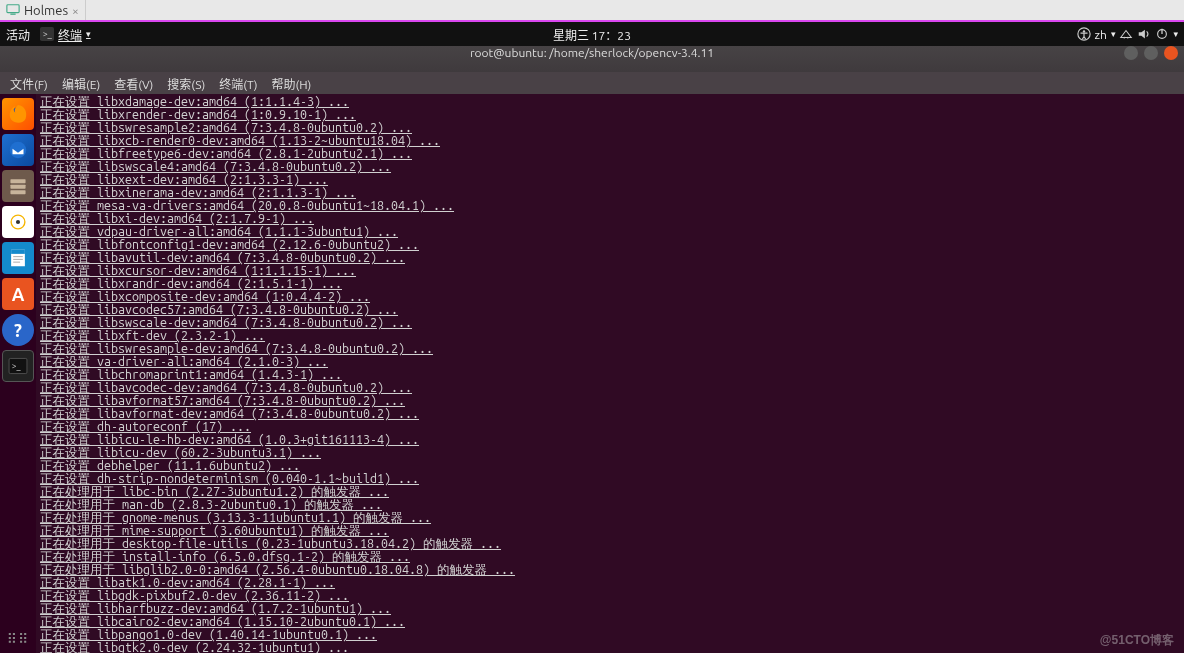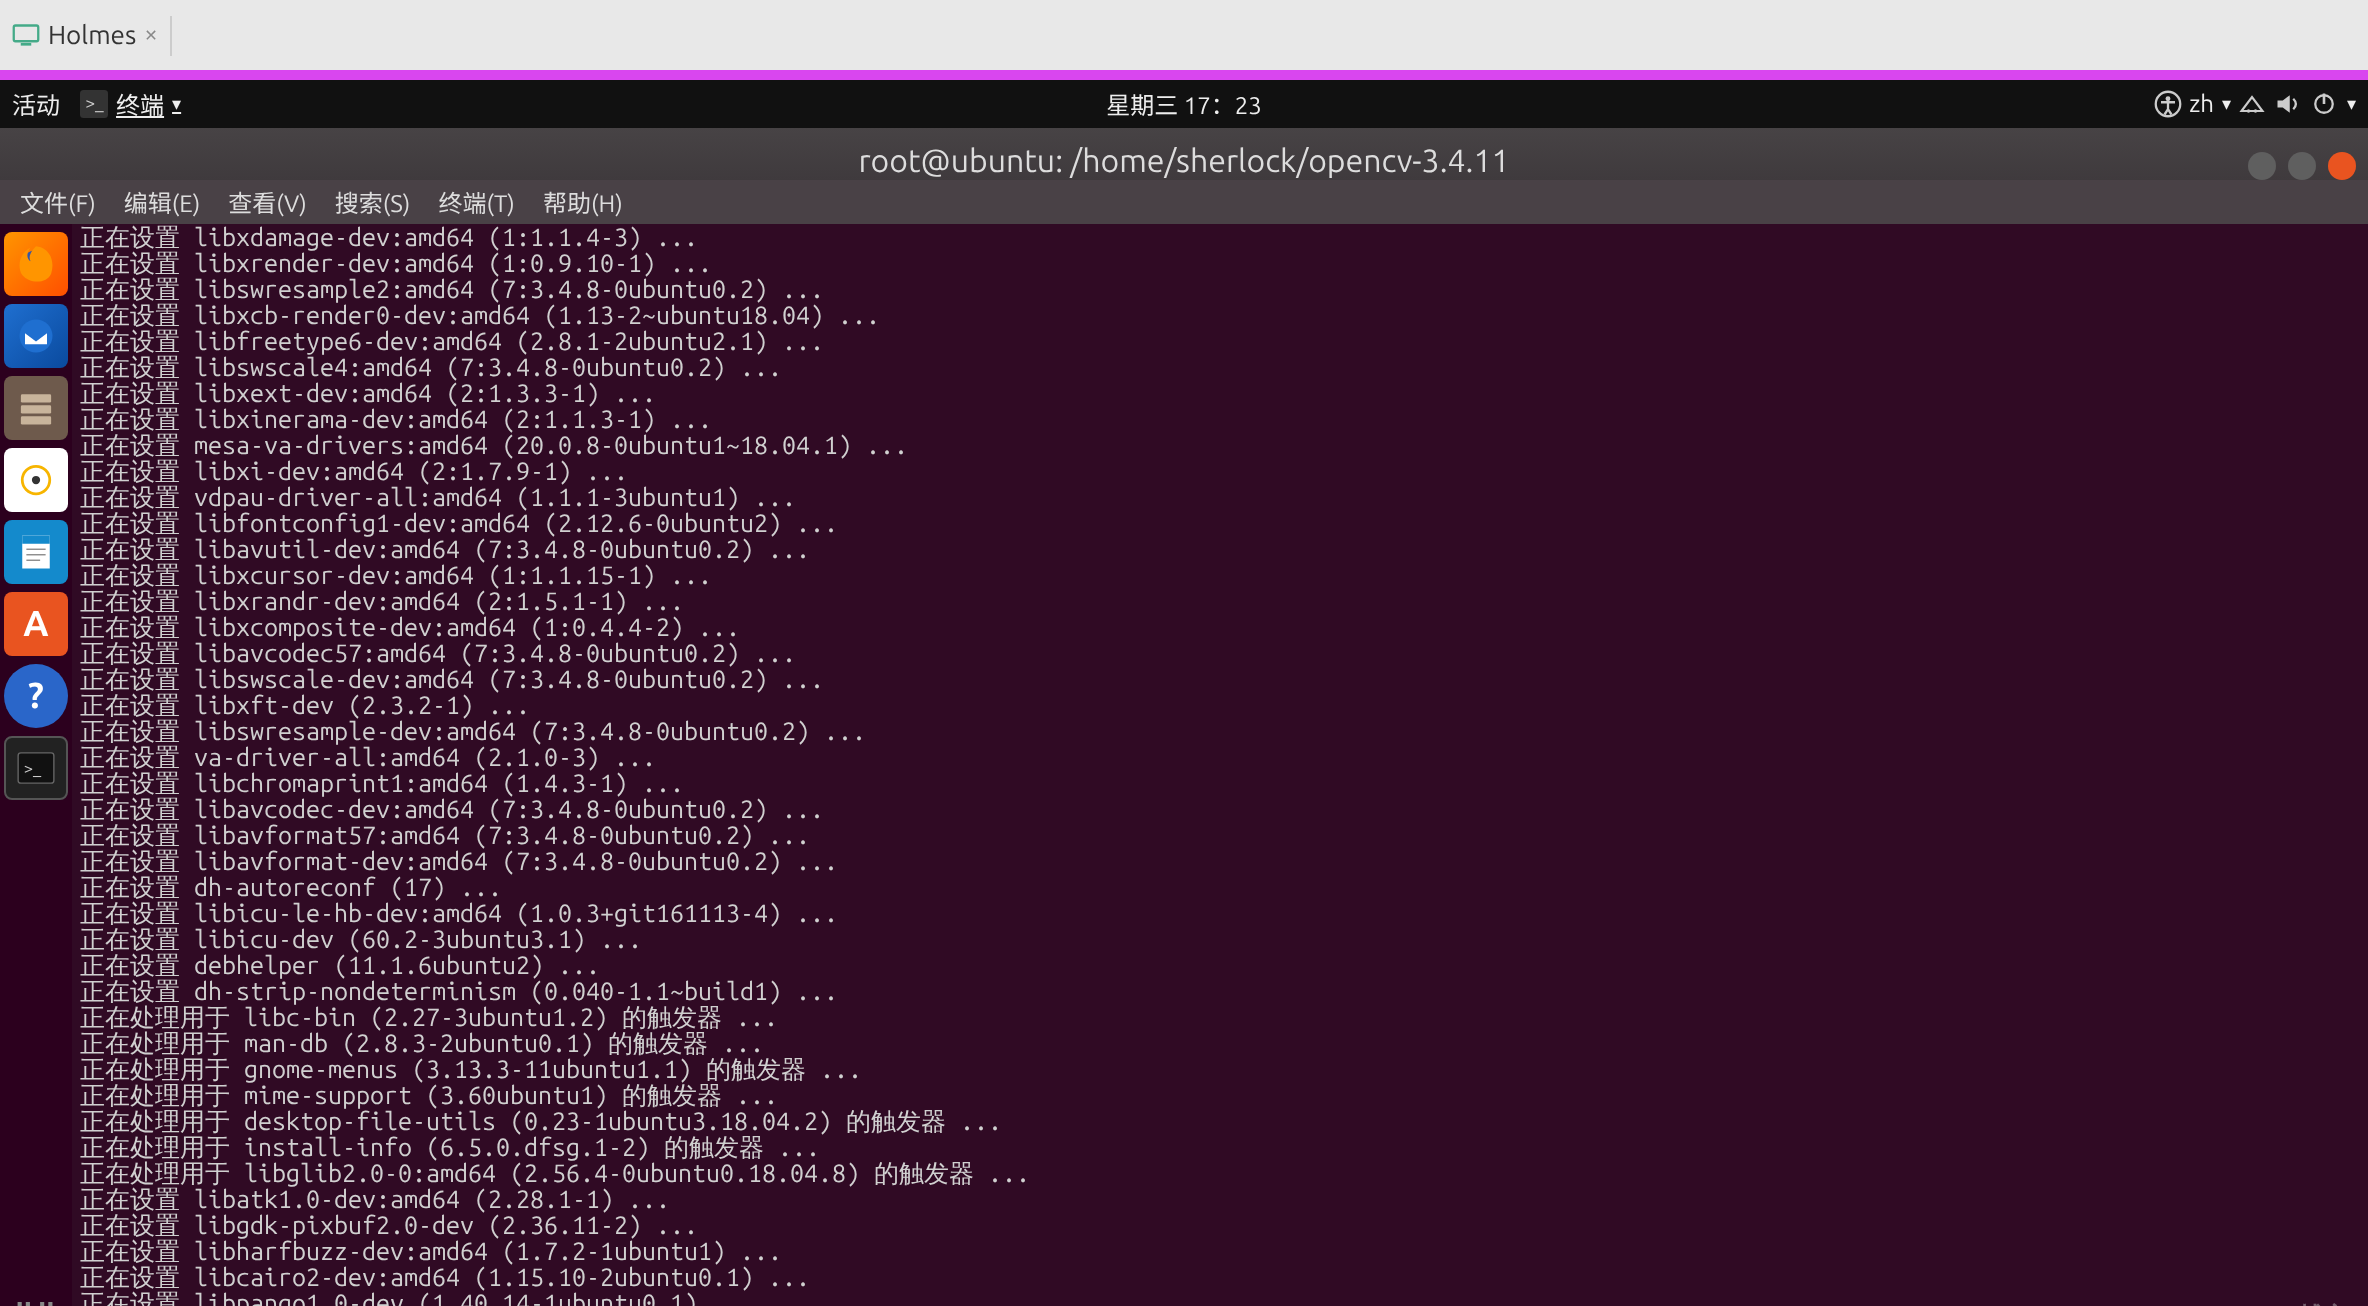--- a/index.html
+++ b/index.html
@@ -1,36 +1,36 @@
 <!DOCTYPE html>
 <html><head>
 <meta charset="utf-8">
 <style>
   * { margin:0; padding:0; box-sizing:border-box; }
   body { font-family: "Ubuntu", "Noto Sans CJK SC", sans-serif; font-size:13px; background:#1b1b1b; color:#fff; width:1184px; height:653px; overflow:hidden; }
   
   
-  .host-tab-bar { height:40px; background:#e8e8e8; display:flex; align-items:center; border-bottom:5px solid #d946ef; }
+  .host-tab-bar { height:22px; background:#e8e8e8; display:flex; align-items:center; border-bottom:2px solid #d946ef; }
   .host-tab { height:20px; display:flex; align-items:center; gap:4px; padding:0 6px; border-right:1px solid #ccc; color:#333; }
   .host-tab .icon { width:14px; height:14px; display:flex; align-items:center; justify-content:center; }
   .host-tab-close { color:#888; font-size:12px; cursor:pointer; }
   
   
   .top-panel { height:24px; background:#111; color:#eee; display:flex; align-items:center; font-size:12px; padding:0 6px; }
   .top-left { display:flex; align-items:flex-end; gap:10px; }
   .top-center { position:absolute; left:50%; transform:translateX(-50%); }
   .top-right { margin-left:auto; display:flex; align-items:center; gap:4px; }
   .panel-icon { width:14px; height:14px; display:inline-flex; align-items:center; justify-content:center; }
   .app-drop { display:flex; align-items:center; gap:4px; }
   .app-drop.active { text-decoration:underline; }
   .ia { width:16px; height:16px; fill:#ccc; }
   .caret { font-size:9px; }
   
   
-  .window-title { height:26px; background:linear-gradient(#474345,#3f3a3d); display:flex; align-items:flex-end; justify-content:center; font-size:16px; color:#ddd; position:relative; }
+  .window-title { height:26px; background:linear-gradient(#474345,#3f3a3d); display:flex; align-items:flex-start; justify-content:center; font-size:12px; color:#ddd; position:relative; }
   .win-controls { position:absolute; right:6px; display:flex; gap:6px; }
   .win-btn { width:14px; height:14px; border-radius:50%; display:flex; align-items:center; justify-content:center; font-size:9px; }
   .win-min { background:#5f5f5f; }
   .win-max { background:#5f5f5f; }
   .win-close { background:#e95420; }
 
   
   .menu-bar { height:22px; background:#494146; display:flex; align-items:center; gap:14px; padding:0 10px; font-size:12px; color:#ddd; }
   .menu-bar span { cursor:pointer; }
   
@@ -46,21 +46,21 @@
   .li-rhythm { background:#fff; }
   .li-writer { background:#148acc; }
   .li-ubuntu { background:#e95420; }
   .li-help { background:#2a66c9; border-radius:50%; }
   .li-term { background:#222; border:1px solid #555; }
   .dots { margin-top:auto; margin-bottom:6px; color:#888; font-size:14px; letter-spacing:1px; }
   .li-inner { font-size:18px; color:#fff; font-weight:bold; }
   
   
   .terminal { flex:1; background:#300a24; color:#d0d0d0; font-family:"Ubuntu Mono","DejaVu Sans Mono",monospace; font-size:12.5px; line-height:13px; padding:1px 4px; overflow:hidden; white-space:pre; position:relative; }
-  .terminal .line { white-space:pre; }
+  .terminal .line { white-space:pre;text-decoration:underline; }
   
   .watermark { position:absolute; right:10px; bottom:6px; font-size:12px; color:rgba(200,200,200,0.45); font-family:sans-serif;font-weight:bold; }
 
   svg{display:block;}
 </style>
 </head>
 <body>
 
 <div class="host-tab-bar">
   <div class="host-tab">

